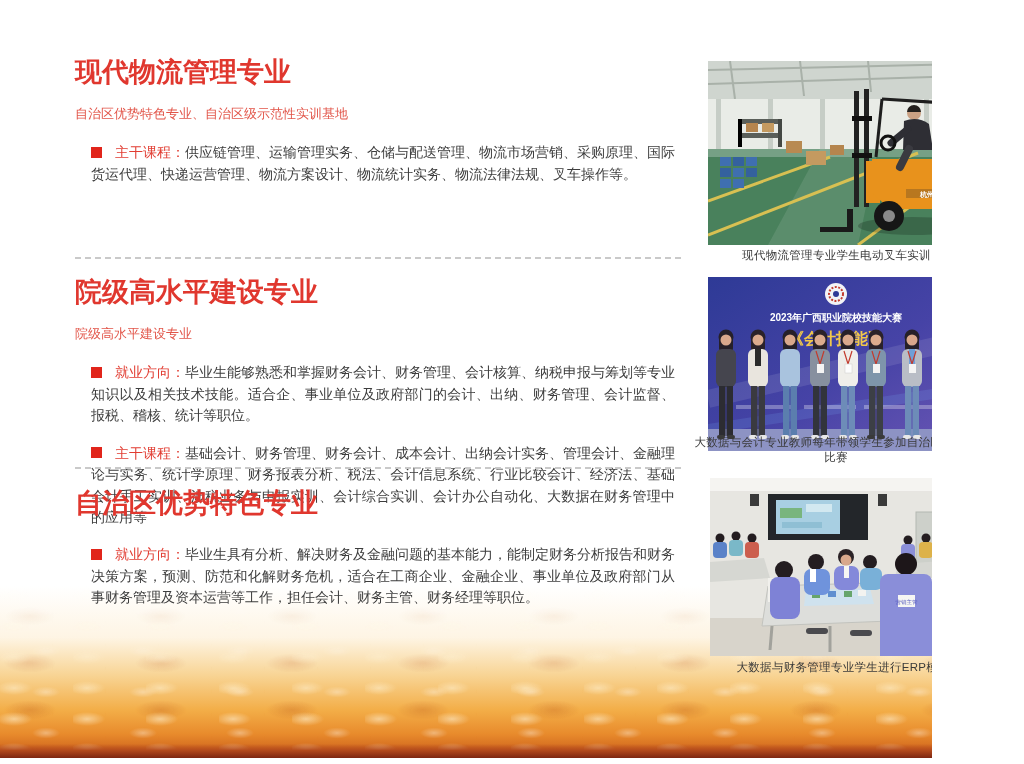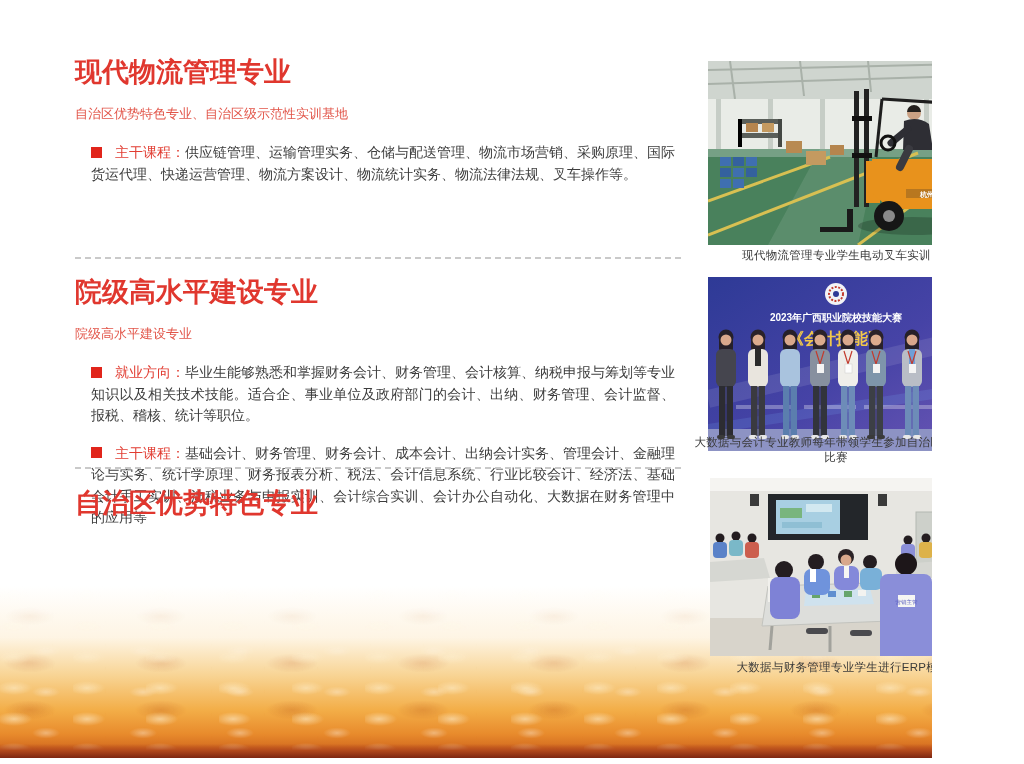--- a/index.html
+++ b/index.html
@@ -69,20 +69,21 @@
       <p class="block"><span class="sq"></span><span class="lbl">就业方向：</span><span>毕业生能够熟悉和掌握财务会计、财务管理、会计核算、纳税申报与筹划等专业知识以及相关技术技能。适合企、事业单位及政府部门的会计、出纳、财务管理、会计监督、报税、稽核、统计等职位。</span></p>
       <p class="block"><span class="sq"></span><span class="lbl">主干课程：</span><span>基础会计、财务管理、财务会计、成本会计、出纳会计实务、管理会计、金融理论与实务、统计学原理、财务报表分析、税法、会计信息系统、行业比较会计、经济法、基础会计手工实训、涉税业务与申报实训、会计综合实训、会计办公自动化、大数据在财务管理中的应用等</span></p>
     </div>
   </div>
 
   <div class="divider" style="top:467px"></div>
 
   <div class="section" style="top:487px">
     <h2 class="sec-title">自治区优势特色专业</h2>
     <div class="blocks no-sub">
+      <p class="block"><span class="sq"></span><span class="lbl">就业方向：</span><span>毕业生具有分析、解决财务及金融问题的基本能力，能制定财务分析报告和财务决策方案，预测、防范和化解财务危机，适合在工商企业、金融企业、事业单位及政府部门从事财务管理及资本运营等工作，担任会计、财务主管、财务经理等职位。</span></p>
     </div>
   </div>
 
   <div class="photo" style="left:708px;top:61px;width:257px;height:184px">
     <svg viewBox="0 0 257 184" width="257" height="184">
       <rect width="257" height="184" fill="#dfe3de"></rect>
       <rect width="257" height="40" fill="#cfd5cf"></rect>
       <g stroke="#a9b1a9" stroke-width="2">
         <line x1="0" y1="9" x2="257" y2="3"></line>
           <line x1="0" y1="23" x2="257" y2="15"></line>

